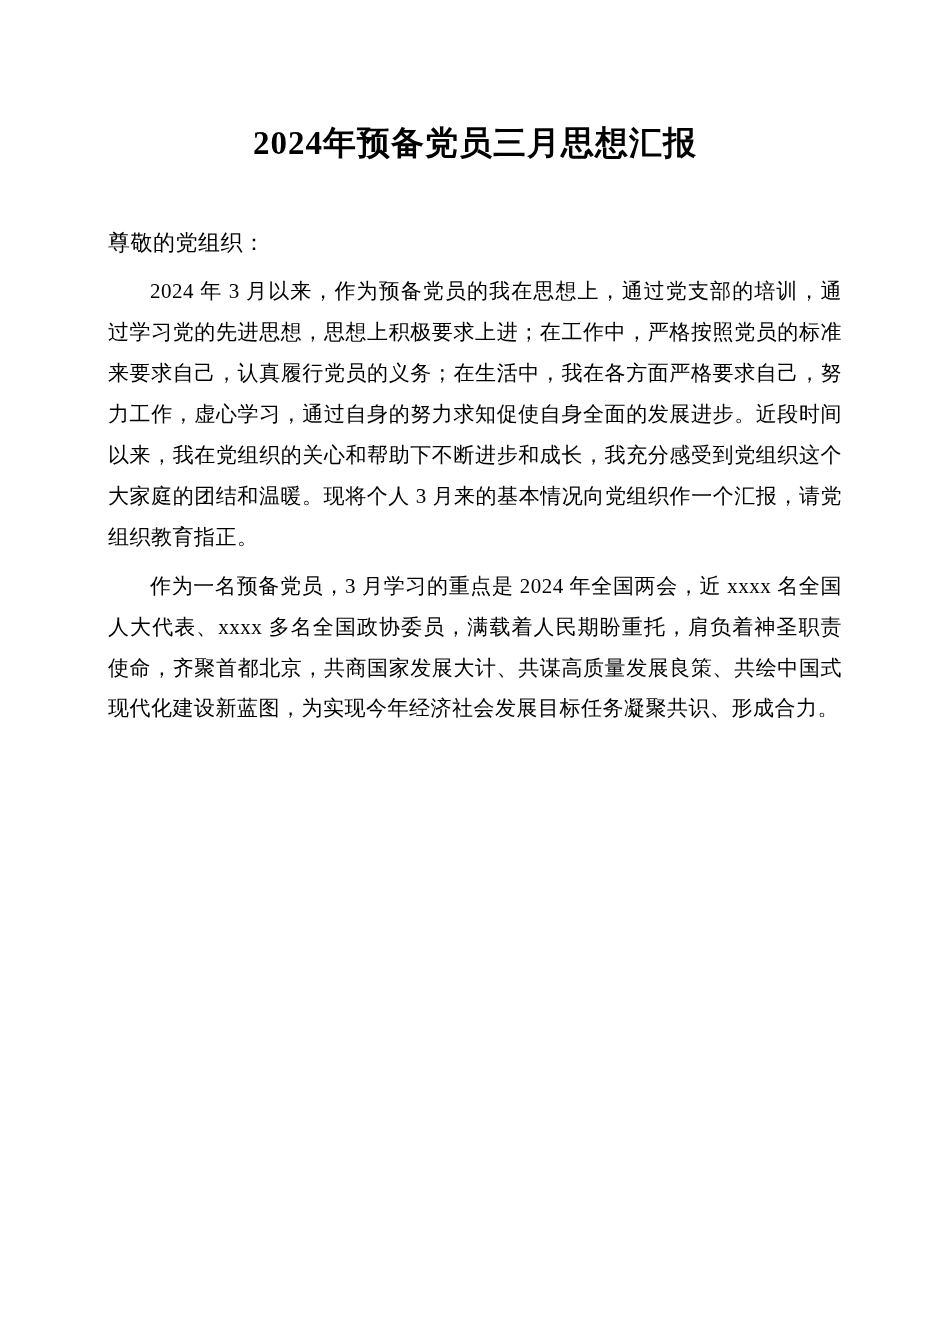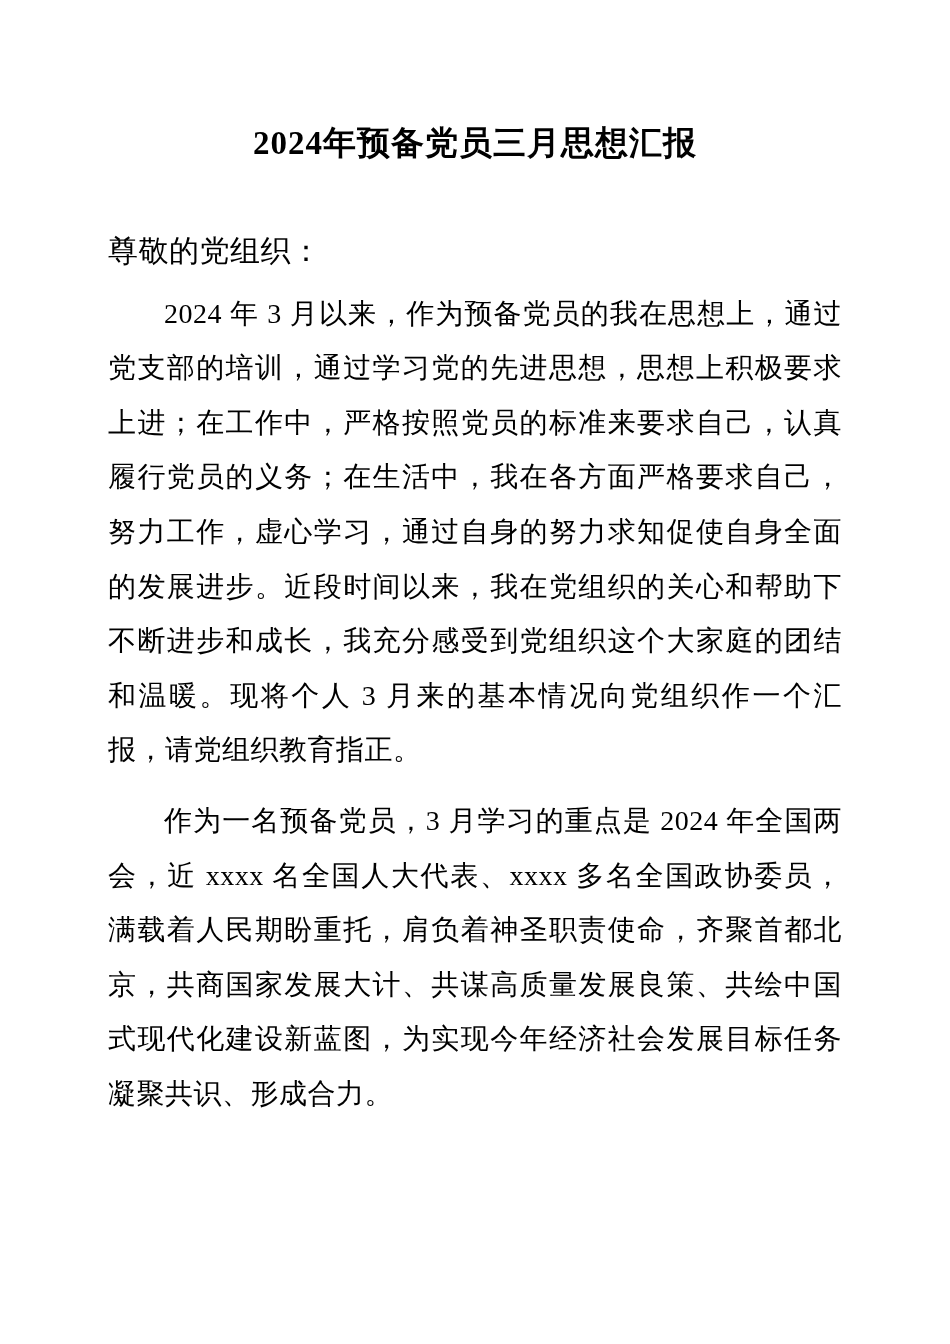--- a/index.html
+++ b/index.html
@@ -24,39 +24,39 @@
   .doc-title {
     text-align: center;
     font-size: 33px;
     font-weight: bold;
     letter-spacing: 1px;
     margin: 0 0 56px 0;
     line-height: 1.4;
     font-family: "Liberation Serif", "DejaVu Serif", serif;
   }
   .salutation {
-    font-size: 30px;
+    font-size: 22px;
     line-height: 1.95;
     margin: 0 0 6px 0;
     text-align: justify;
     text-justify: inter-ideograph;
     letter-spacing: 0.5px;
   }
   .para {
-    font-size: 28px;
+    font-size: 21px;
     line-height: 1.95;
     margin: 0;
     text-indent: 2em;
     text-align: justify;
     text-justify: inter-ideograph;
     letter-spacing: 0.5px;
     word-break: break-all;
   }
   .para + .para {
-    margin-top: 16px;
+    margin-top: 8px;
   }
 </style>
 </head>
 <body>
 
 <div class="page">
   <h1 class="doc-title">2024年预备党员三月思想汇报</h1>
   <p class="salutation">尊敬的党组织：</p>
   <p class="para">2024 年 3 月以来，作为预备党员的我在思想上，通过党支部的培训，通过学习党的先进思想，思想上积极要求上进；在工作中，严格按照党员的标准来要求自己，认真履行党员的义务；在生活中，我在各方面严格要求自己，努力工作，虚心学习，通过自身的努力求知促使自身全面的发展进步。近段时间以来，我在党组织的关心和帮助下不断进步和成长，我充分感受到党组织这个大家庭的团结和温暖。现将个人 3 月来的基本情况向党组织作一个汇报，请党组织教育指正。</p>
   <p class="para">作为一名预备党员，3 月学习的重点是 2024 年全国两会，近 xxxx 名全国人大代表、xxxx 多名全国政协委员，满载着人民期盼重托，肩负着神圣职责使命，齐聚首都北京，共商国家发展大计、共谋高质量发展良策、共绘中国式现代化建设新蓝图，为实现今年经济社会发展目标任务凝聚共识、形成合力。</p>

